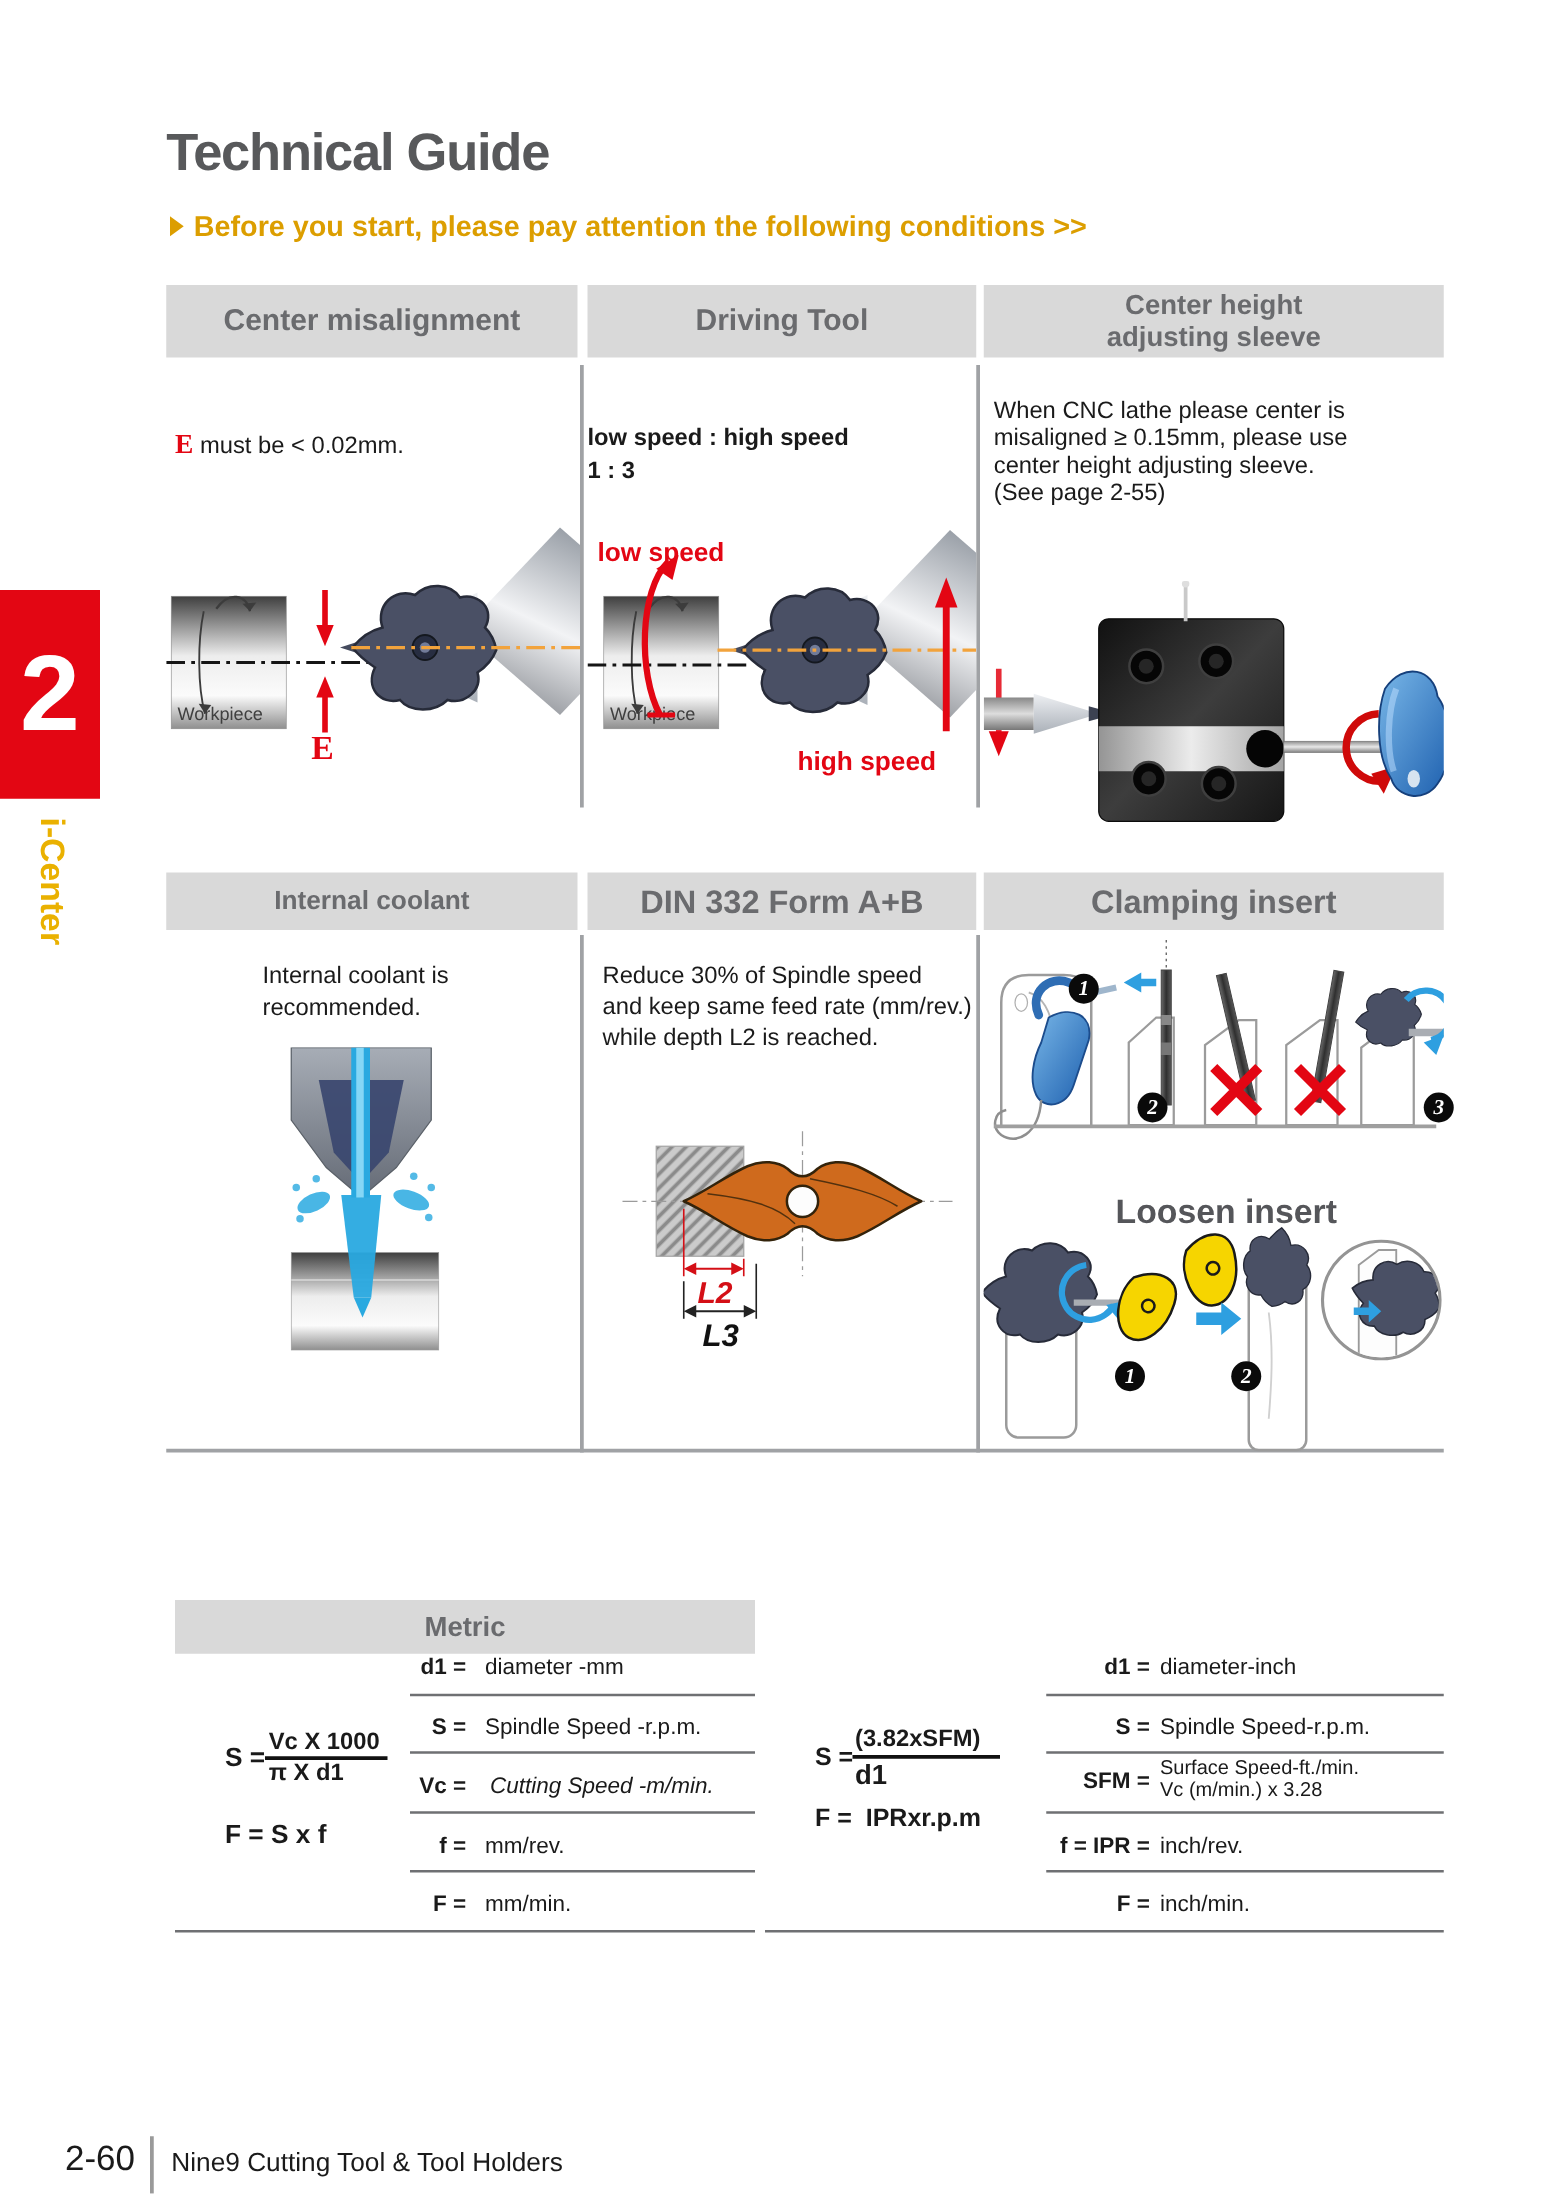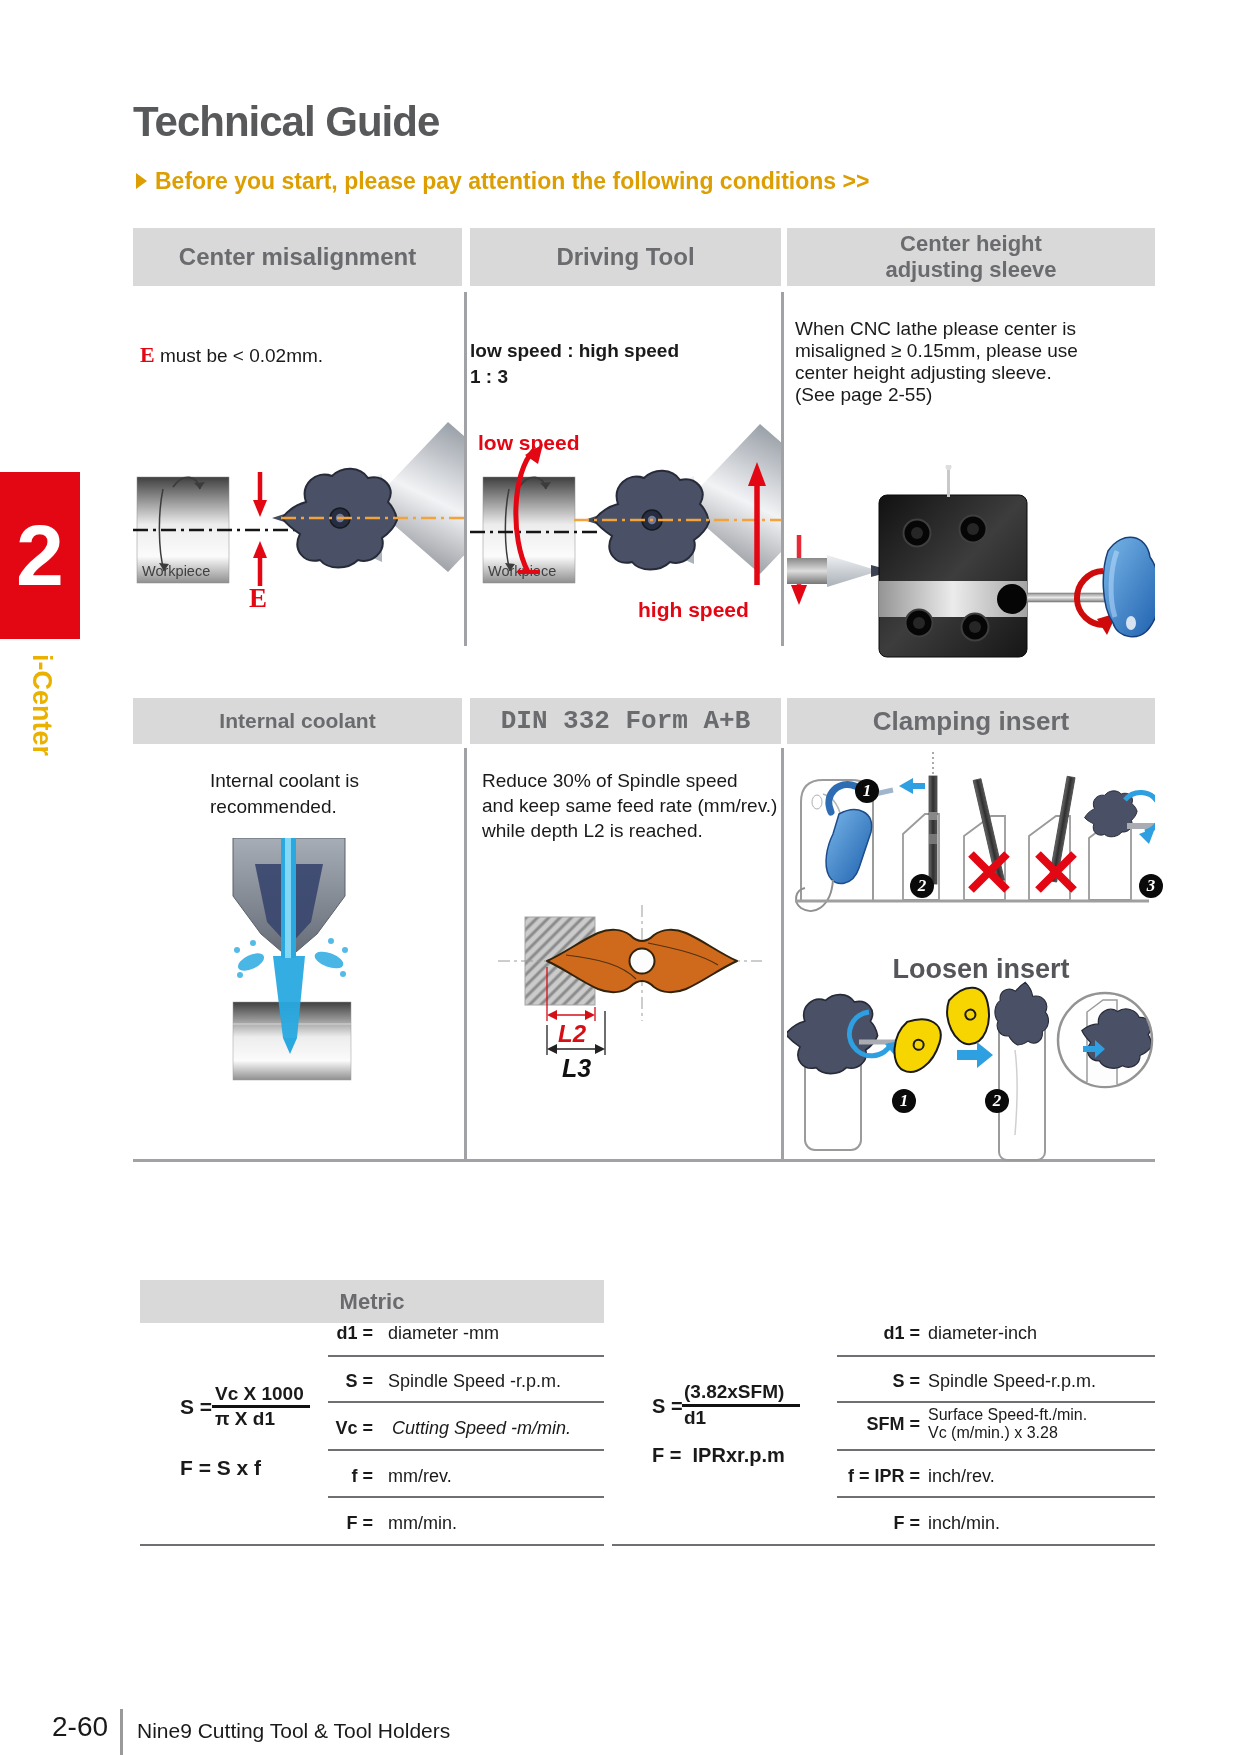--- a/index.html
+++ b/index.html
@@ -206,21 +206,21 @@
     <g>
       <path d="M321,86 C336,64 360,70 363,92 C377,112 375,146 363,162 C353,177 331,174 326,158 C314,140 314,106 321,86 Z" fill="url(#gradBlue)" stroke="#16407c" stroke-width="1.5"></path>
       <path d="M330,86 C323,104 322,134 328,152" fill="none" stroke="#bfe0ff" stroke-width="5" opacity="0.5"></path>
       <ellipse cx="344" cy="158" rx="5" ry="7" fill="#e8eef5" opacity="0.9"></ellipse>
     </g>
   </svg>
 
   <div class="abs hdr" style="left:133px;top:698px;width:329px;height:46px;font-size:21px;">
     <span>Internal coolant</span>
   </div>
-  <div class="abs hdr" style="left:470px;top:698px;width:311px;height:46px;font-size:26px;font-family:Liberation Mono, monospace;">
+  <div class="abs hdr" style="left:470px;top:698px;width:311px;height:46px;font-size:26px;">
     <span>DIN 332 Form A+B</span>
   </div>
   <div class="abs hdr" style="left:787px;top:698px;width:368px;height:46px;font-size:26px;">
     <span>Clamping insert</span>
   </div>
 
   <div class="abs vline" style="left:464px;top:748px;width:3px;height:414px;"></div>
   <div class="abs vline" style="left:781px;top:748px;width:3px;height:414px;"></div>
   <div class="abs vline" style="left:133px;top:1159px;width:1022px;height:3px;"></div>
 
@@ -395,21 +395,21 @@
   <div class="abs rowlabel" style="left:303px;top:1466px;width:70px;">f =</div>
   <div class="abs rowdesc" style="left:388px;top:1466px;">mm/rev.</div>
   <div class="abs sep" style="left:328px;top:1496px;width:276px;"></div>
   <div class="abs rowlabel" style="left:303px;top:1513px;width:70px;">F =</div>
   <div class="abs rowdesc" style="left:388px;top:1513px;">mm/min.</div>
   <div class="abs sep" style="left:140px;top:1544px;width:464px;"></div>
 
   <div class="abs b" style="left:652px;top:1395px;font-size:20px;">S =</div>
   <div class="abs b ctr" style="left:684px;top:1381px;width:114px;font-size:19px;">(3.82xSFM)</div>
   <div class="abs fracline" style="left:682px;top:1404px;width:118px;"></div>
-  <div class="abs b ctr" style="left:684px;top:1407px;width:114px;font-size:19px;">d1</div>
+  <div class="abs b ctr" style="left:684px;top:1407px;width:114px;font-size:22px;">d1</div>
   <div class="abs b" style="left:652px;top:1444px;font-size:20px;white-space:pre;">F =  IPRxr.p.m</div>
 
   <div class="abs rowlabel" style="left:810px;top:1323px;width:110px;">d1 =</div>
   <div class="abs rowdesc" style="left:928px;top:1323px;">diameter-inch</div>
   <div class="abs sep" style="left:837px;top:1355px;width:318px;"></div>
   <div class="abs rowlabel" style="left:810px;top:1371px;width:110px;">S =</div>
   <div class="abs rowdesc" style="left:928px;top:1371px;">Spindle Speed-r.p.m.</div>
   <div class="abs sep" style="left:837px;top:1401px;width:318px;"></div>
   <div class="abs rowlabel" style="left:810px;top:1414px;width:110px;">SFM =</div>
   <div class="abs rowdesc" style="left:928px;top:1406px;font-size:16px;">Surface Speed-ft./min.</div>

